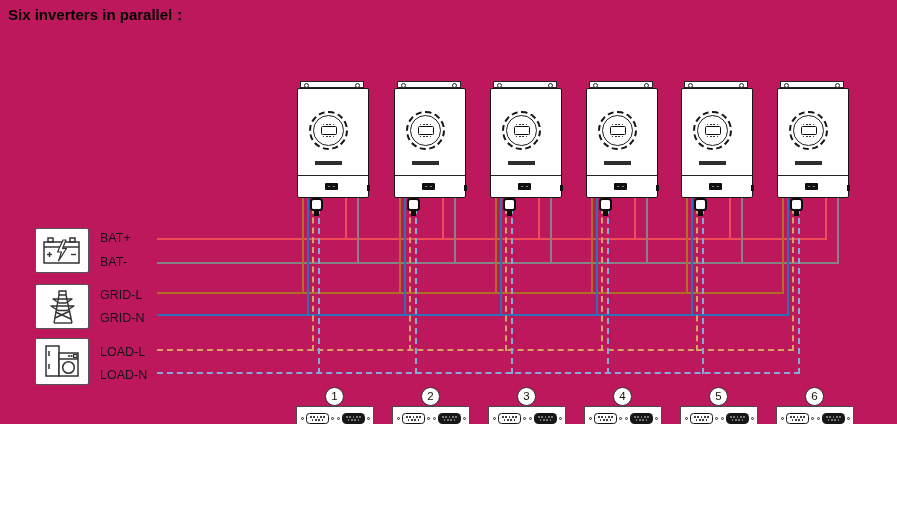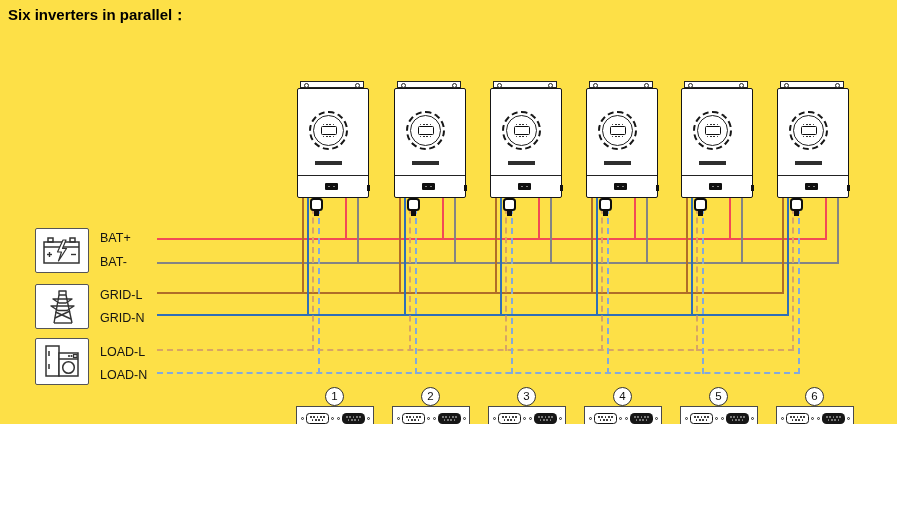--- a/index.html
+++ b/index.html
@@ -1,16 +1,16 @@
 <!DOCTYPE html>
 <html><head>
 <meta charset="utf-8">
 <style>
   html,body{margin:0;padding:0;background:#fff;}
-  .canvas{position:relative;width:897px;height:424px;background:#fde047;overflow:hidden;
+  .canvas{position:relative;width:897px;height:424px;background:#be185d;overflow:hidden;
           font-family:"Liberation Sans",sans-serif;color:#111;}
   .title{position:absolute;left:8px;top:6px;font-size:15px;font-weight:bold;color:#000;}
 
   
   .icon-box{position:absolute;left:35px;width:54px;border:1.6px solid #555;border-radius:2px;
             background:#fff;box-sizing:border-box;display:flex;align-items:center;justify-content:center;}
   #icon-battery{top:228px;height:45px;}
   #icon-tower{top:284px;height:45px;}
   #icon-load{top:338px;height:47px;}
 

